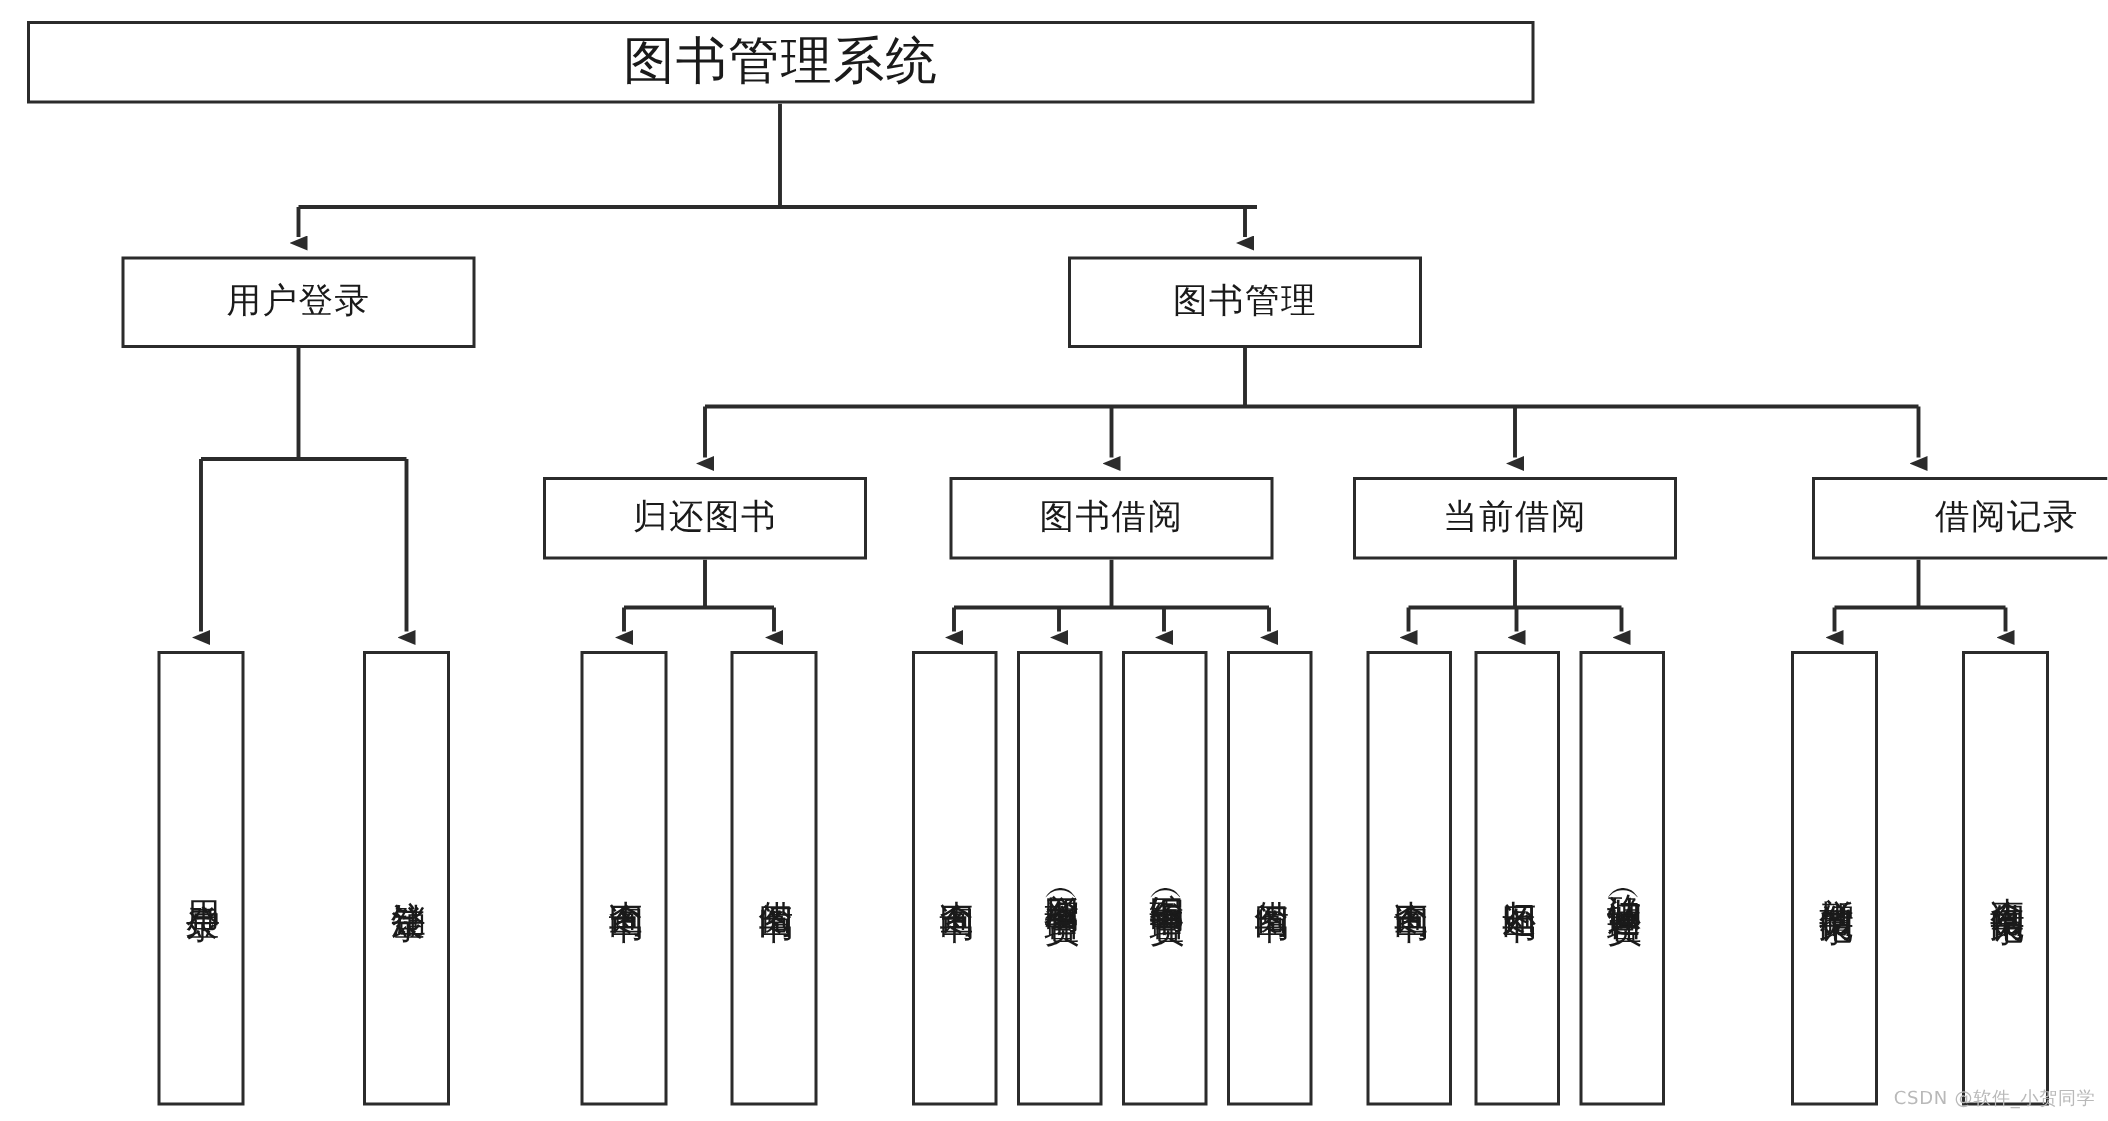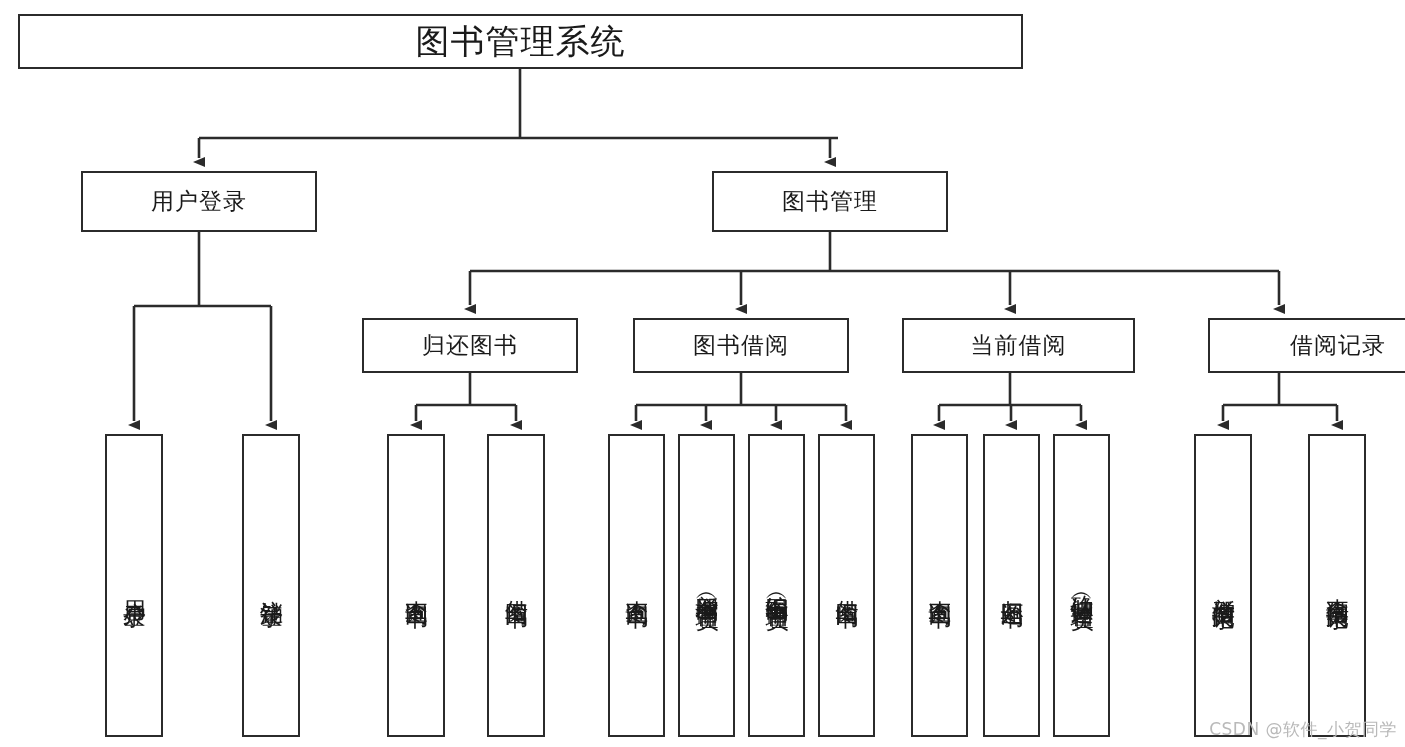--- a/index.html
+++ b/index.html
@@ -56,21 +56,21 @@
     letter-spacing: 2px;
   }
   .node.root {
     font-size: 34px;
   }
   
   .watermark {
     position: absolute;
     right: 8px;
     bottom: 6px;
-    font-size: 17px;
+    font-size: 12px;
     color: #b9b9b9;
     white-space: nowrap;
     letter-spacing: 0.5px;
     font-family: "DejaVu Sans", "Liberation Sans", sans-serif;
   }
 </style>
 </head>
 <body>
 
 <div id="canvas">
@@ -135,21 +135,21 @@
   <div class="node horiz" style="left:712px; top:171px; width:236px; height:61px;text-align:right;">
     <span>图书管理</span>
   </div>
 
   <div class="node horiz" style="left:362px; top:318px; width:216px; height:55px;">
     <span>归还图书</span>
   </div>
   <div class="node horiz" style="left:633px; top:318px; width:216px; height:55px;align-items:center;">
     <span>图书借阅</span>
   </div>
-  <div class="node horiz" style="left:902px; top:318px; width:233px; height:55px;">
+  <div class="node horiz" style="left:902px; top:318px; width:216px; height:55px;">
     <span>当前借阅</span>
   </div>
   <div class="node horiz" style="left:1208px; top:318px; width:260px; height:55px;">
     <span>借阅记录</span>
   </div>
 
   <div class="node vert" style="left:105px; top:434px; width:58px; height:303px;">
     <span class="vtext">用户登录</span>
   </div>
   <div class="node vert" style="left:242px; top:434px; width:58px; height:303px;">

